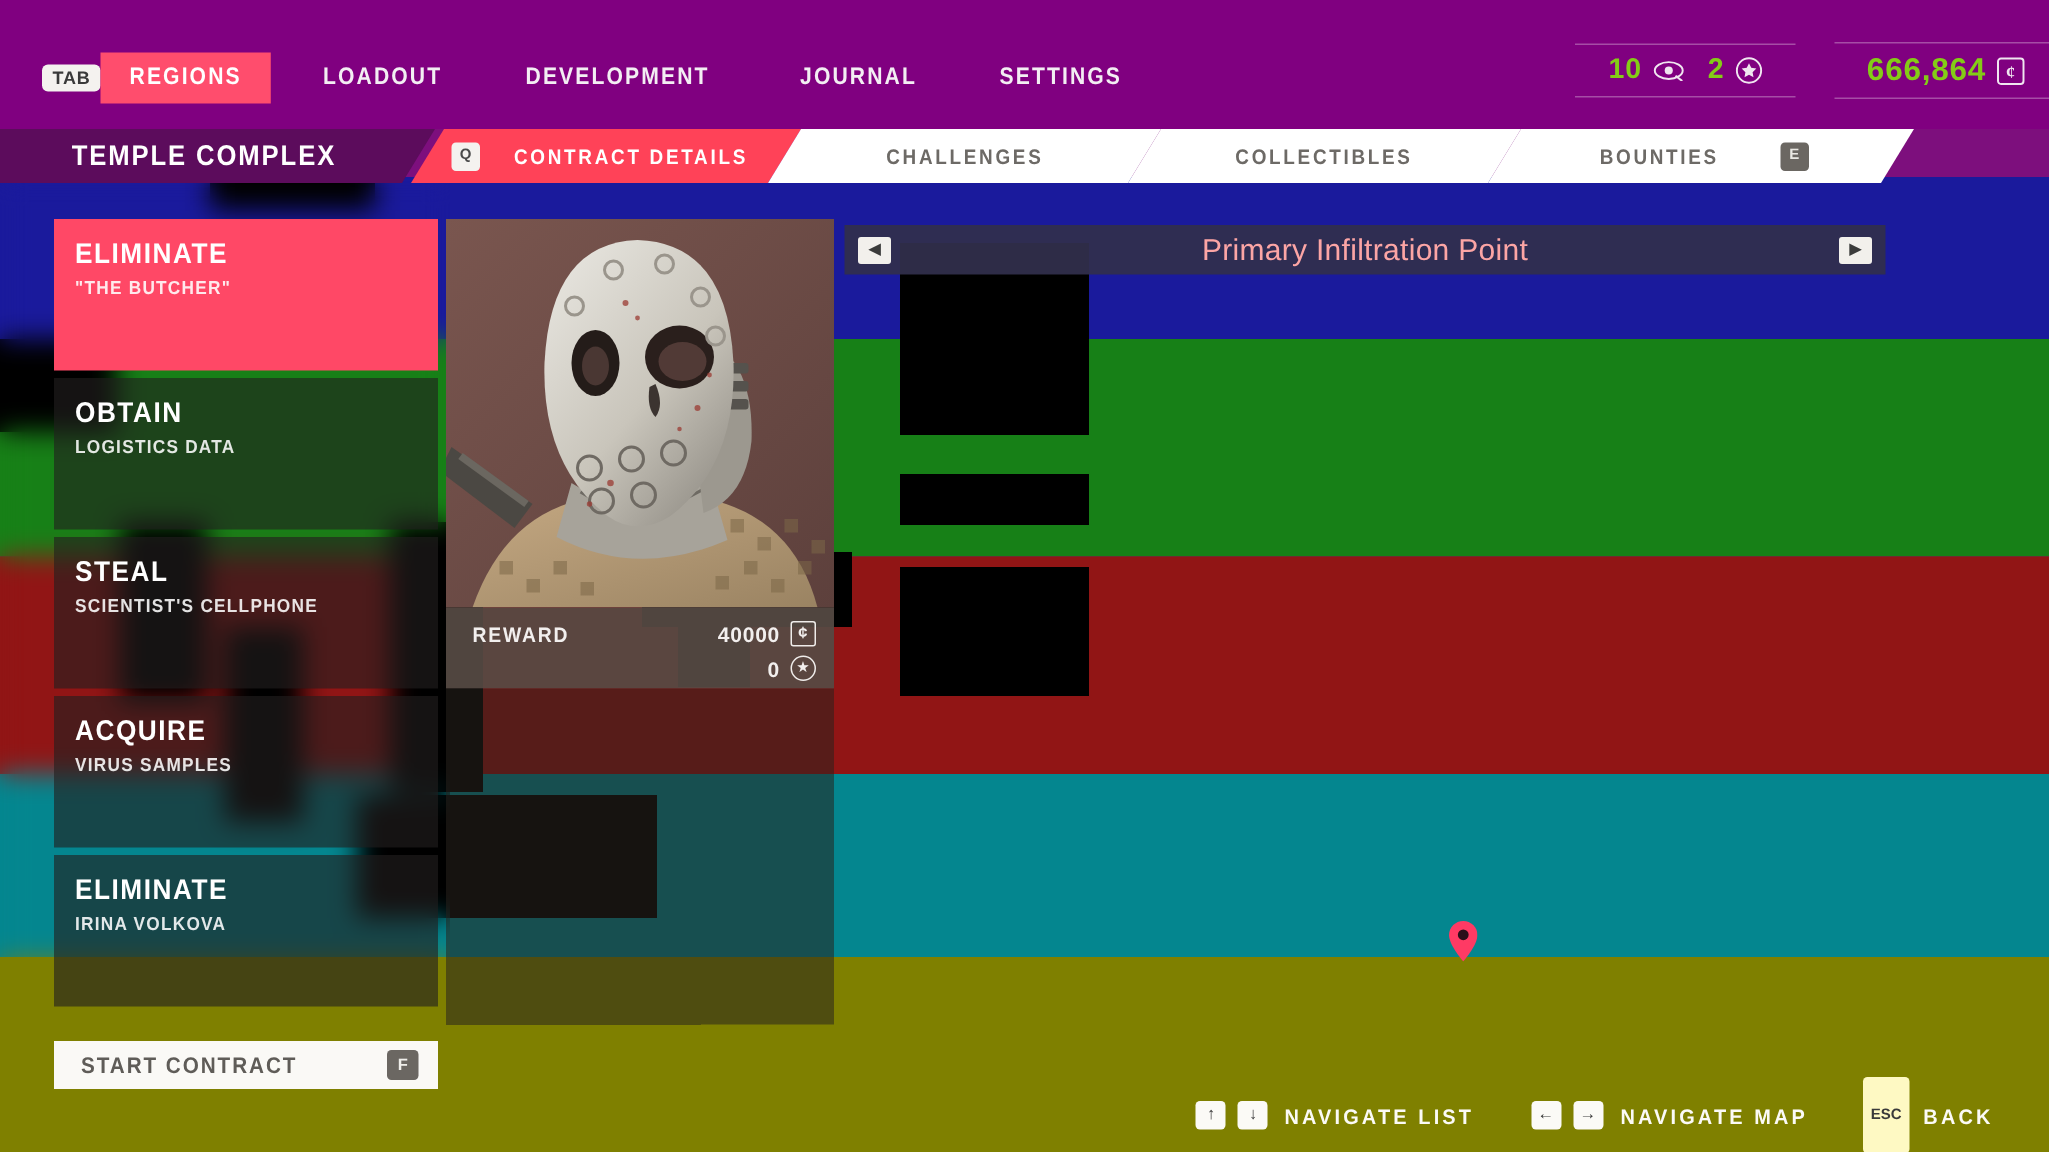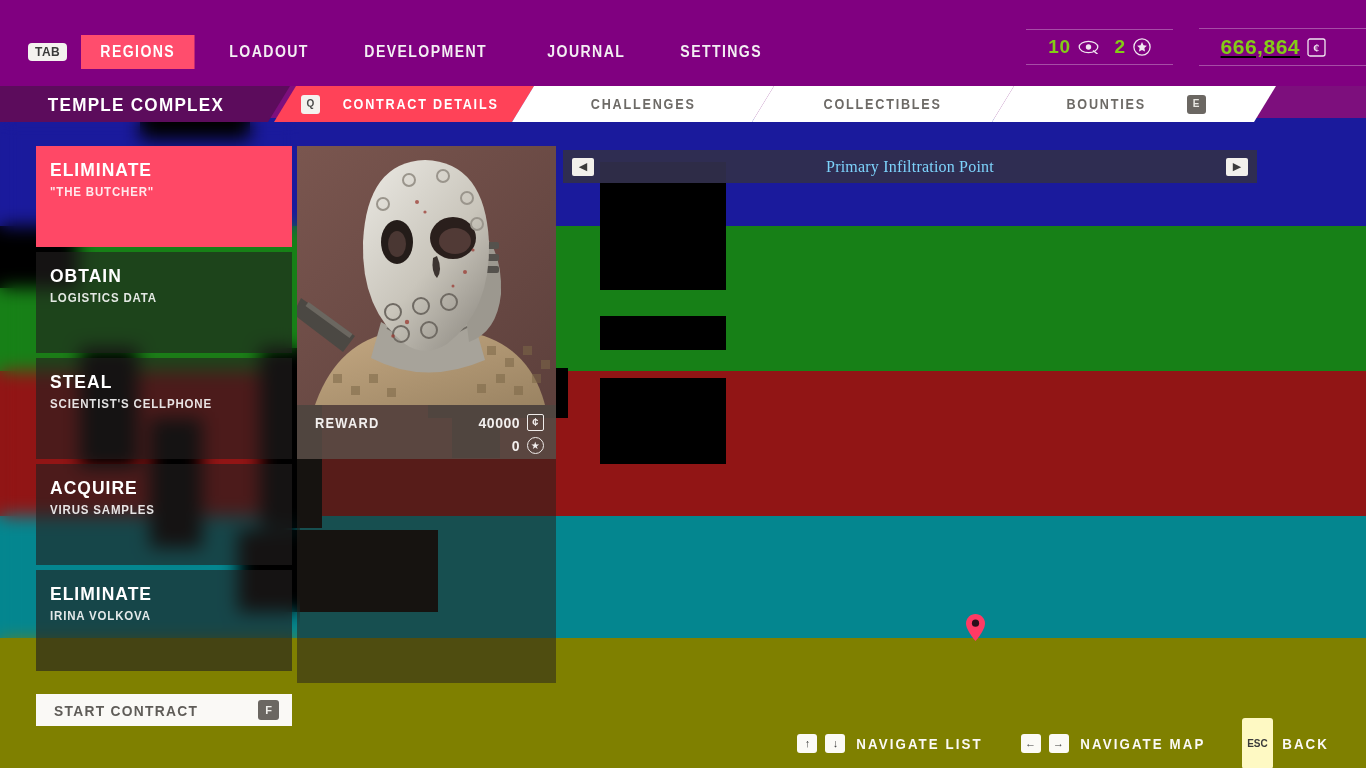--- a/index.html
+++ b/index.html
@@ -32,21 +32,21 @@
     background:#f4f2ef;color:#3a3a3a;border-radius:4px;
     font-size:12px;font-weight:bold;letter-spacing:.5px;
     padding:3px 7px;line-height:1;
   }
   .tabbtn{
     font-size:16px;font-weight:bold;letter-spacing:1.6px;color:#f3eef3;
     padding:9px 22px;line-height:1;white-space:nowrap;
     font-stretch:condensed;transform:scaleX(.88);transform-origin:left center;
   }
   .tabbtn.active{background:#ff4d6d;color:#fff;}
-  .nav .keycap{margin-right:14px;}
+  .nav .keycap{}
 
   .counters{position:absolute;right:0;top:28px;display:flex;align-items:center;}
   .ctr-group{
     display:flex;align-items:center;gap:16px;padding:6px 22px;
     border-top:1px solid rgba(255,255,255,.30);
     border-bottom:1px solid rgba(255,255,255,.30);
   }
   .ctr{display:flex;gap:7px;color:#84cc16;font-size:19px;font-weight:bold;letter-spacing:.5px;}
   .ctr .glyph{display:inline-flex;align-items:center;justify-content:center;}
   .sep{width:26px;}
@@ -139,21 +139,21 @@
     font-size:10px;line-height:1;box-sizing:border-box;
   }
 
   
   .maphead{
     position:absolute;left:563px;top:150px;width:694px;height:33px;
     background:rgba(49,47,76,.93);
     display:flex;align-items:center;justify-content:center;
   }
   .maphead .mh-title{
-    font-size:16px;color:#7dd3fc;letter-spacing:.2px;line-height:1;font-family:Liberation Serif, serif;
+    font-size:20px;color:#fca5a5;letter-spacing:.2px;line-height:1;
   }
   .arrow-btn{
     position:absolute;top:50%;transform:translateY(-50%);
     width:22px;height:18px;background:#f2f0ec;color:#3b3b3b;
     display:flex;align-items:center;justify-content:center;
     font-size:11px;border-radius:2px;line-height:1;
   }
   .arrow-btn.l{left:9px;}
   .arrow-btn.r{right:9px;}
 
@@ -247,21 +247,21 @@
           <span>2</span>
           <span class="glyph">
             <svg width="18" height="18" viewBox="0 0 18 18">
                 <circle cx="9" cy="9" r="8.1" fill="none" stroke="#f0e6f0" stroke-width="1.3"></circle>
                 <path d="M9 4.1l1.5 3.1 3.4.5-2.5 2.4.6 3.4L9 11.9l-3 1.6.6-3.4L4.1 7.7l3.4-.5z" fill="#f0e6f0"></path>
               </svg>
           </span>
         </div>
       </div>
       <div class="sep"></div>
-      <div class="ctr-group" style="padding-right:40px;text-decoration:underline;">
+      <div class="ctr-group" style="padding-right:16px;">
         <div class="ctr" style="font-size:21px;">
           <span>666,864</span>
           <span class="glyph">
             <svg width="19" height="19" viewBox="0 0 19 19">
                 <rect x="1" y="1" width="17" height="17" rx="2" fill="none" stroke="#f0e6f0" stroke-width="1.3"></rect>
                 <text x="9.5" y="14.2" font-size="12" font-family="Liberation Serif, serif" fill="#f0e6f0" text-anchor="middle">¢</text>
               </svg>
           </span>
         </div>
       </div>

